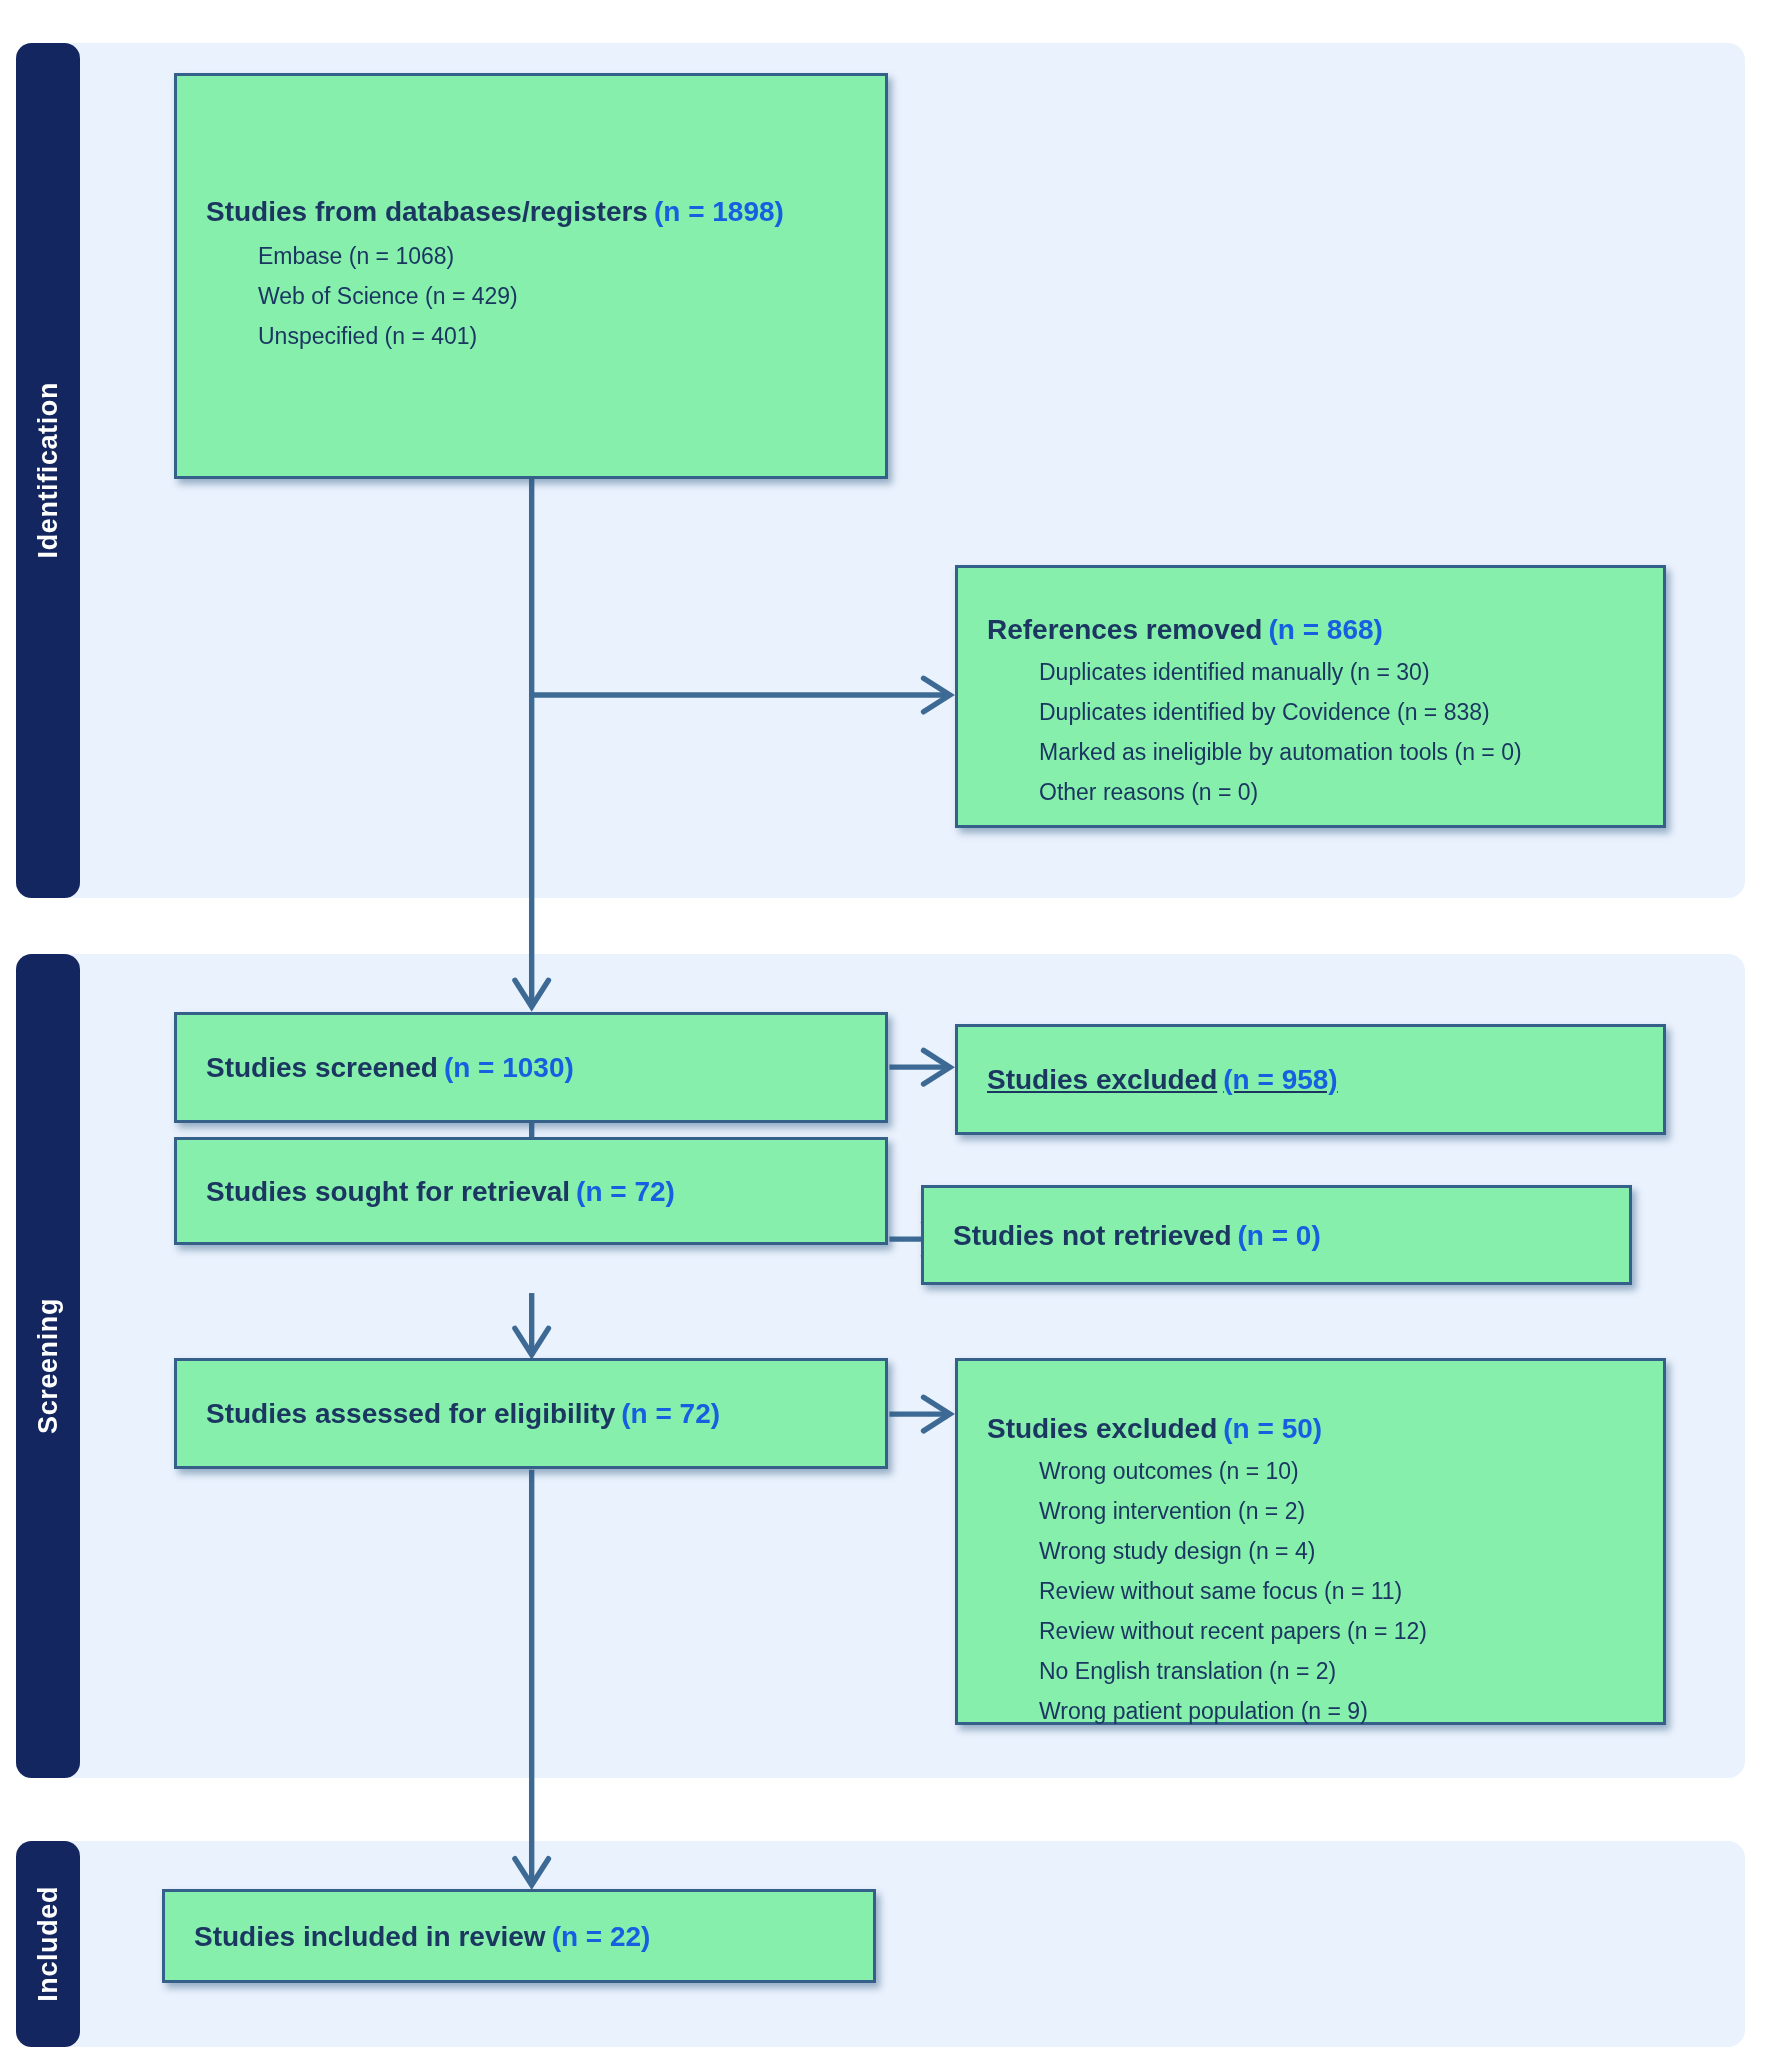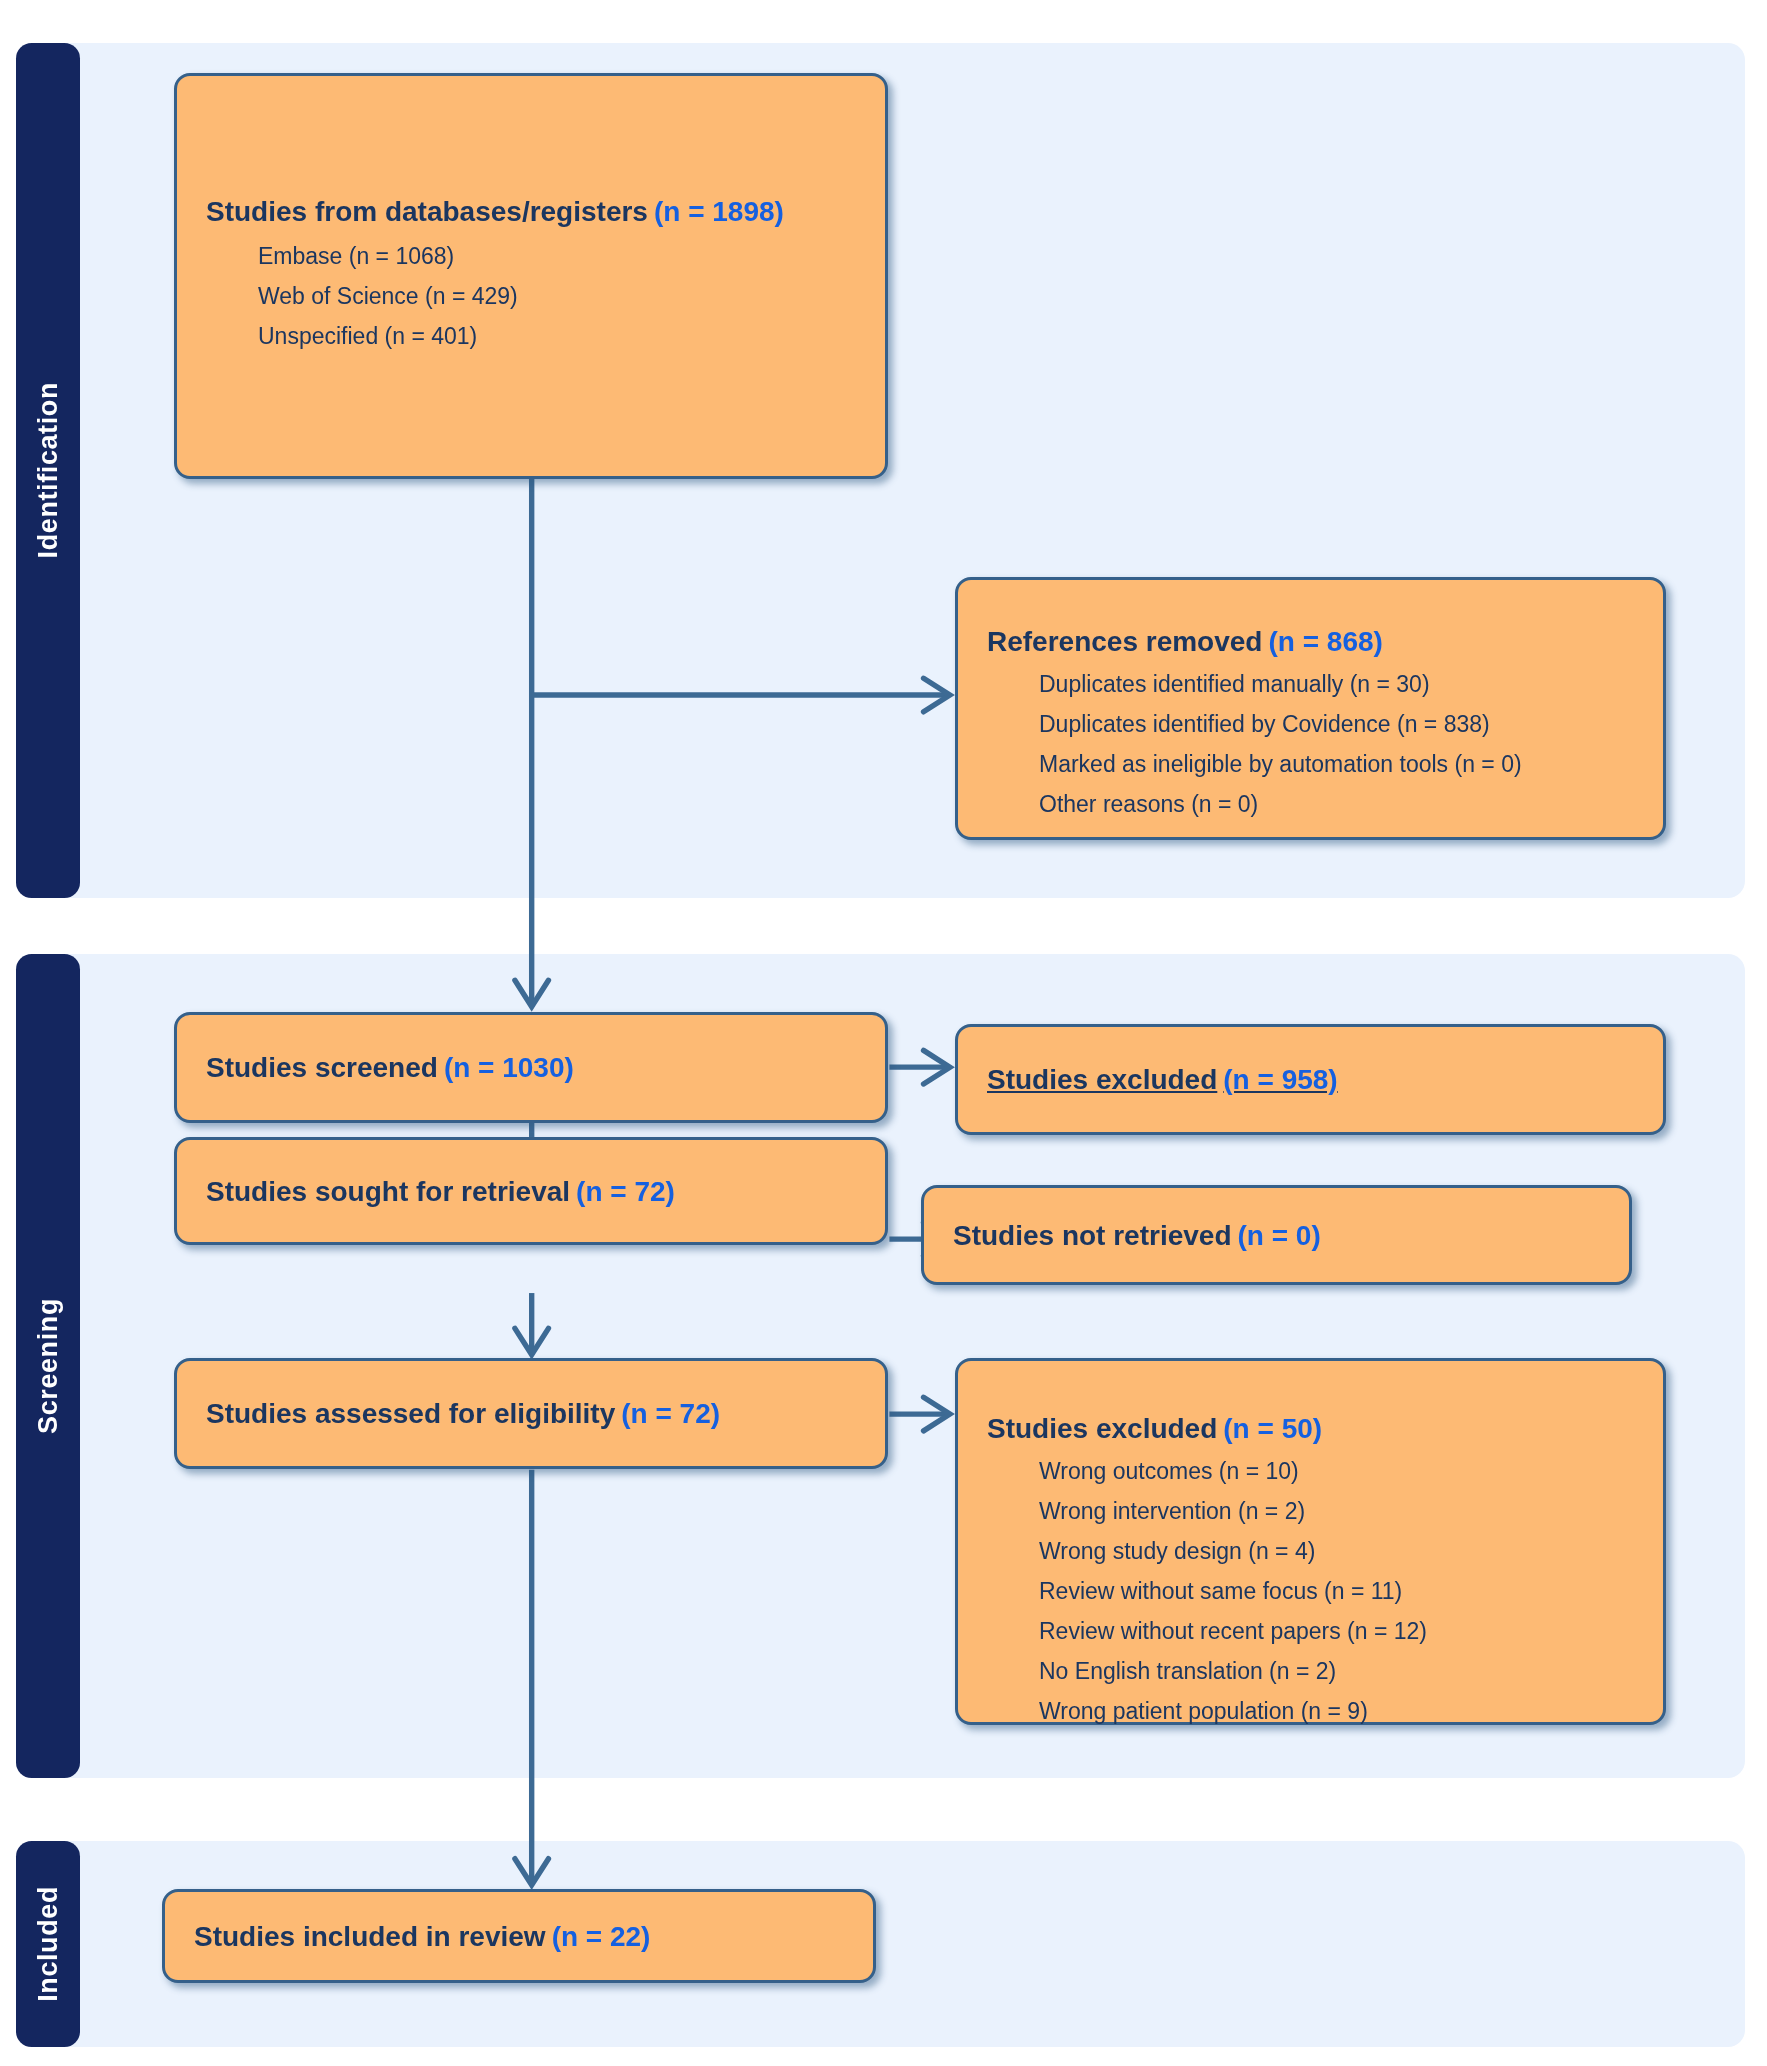--- a/index.html
+++ b/index.html
@@ -20,22 +20,22 @@
     background:#14265f;border-radius:15.6px;
     display:flex;align-items:center;justify-content:center;
   }
   .bar-label{
     writing-mode:vertical-rl;transform:rotate(180deg);
     color:#ffffff;font-size:27px;font-weight:bold;letter-spacing:0.6px;
     white-space:nowrap;
   }
   .flowbox{
     position:absolute;box-sizing:border-box;
-    background:#fdba74;
-    border:3.6px solid #35608a;border-radius:16px;
+    background:#86efac;
+    border:3.6px solid #35608a;border-radius:0;
     box-shadow:4.2px 4.8px 7.2px rgba(47,88,128,0.45);
   }
   .flowbox.single{display:flex;align-items:center;}
   .pad{padding-left:29px;padding-right:18px;}
   .box-title{font-size:28px;font-weight:600;line-height:37px;}
   .n{color:#1560e0;font-weight:bold;margin-left:6px;white-space:nowrap;}
   .box-item{font-size:23px;font-weight:500;line-height:40px;padding-left:52px;}
   .items{margin-top:6px;}
   svg.connectors{position:absolute;left:0;top:0;pointer-events:none;}
 </style>
@@ -99,21 +99,21 @@
         <span>Studies from databases/registers</span><span class="n">(n = 1898)</span>
       </div>
       <div class="items">
         <div class="box-item">Embase (n = 1068)</div>
         <div class="box-item">Web of Science (n = 429)</div>
         <div class="box-item">Unspecified (n = 401)</div>
       </div>
     </div>
   </div>
 
-  <div class="flowbox" style="left:955px;top:565px;width:711px;height:263px;margin-top:12px;">
+  <div class="flowbox" style="left:955px;top:565px;width:711px;height:263px;">
     <div class="pad" style="padding-top:43px;">
       <div class="box-title">
         <span>References removed</span><span class="n">(n = 868)</span>
       </div>
       <div class="items" style="margin-top:3.6px;">
         <div class="box-item">Duplicates identified manually (n = 30)</div>
         <div class="box-item">Duplicates identified by Covidence (n = 838)</div>
         <div class="box-item">Marked as ineligible by automation tools (n = 0)</div>
         <div class="box-item">Other reasons (n = 0)</div>
       </div>

